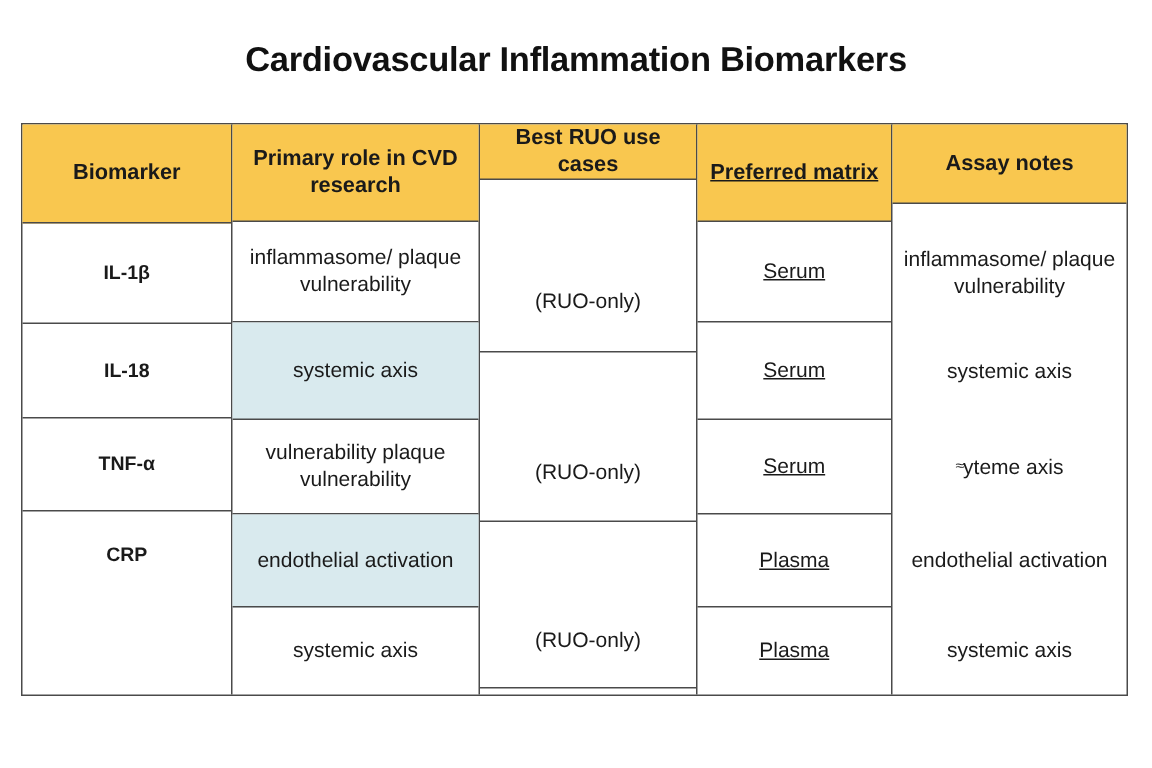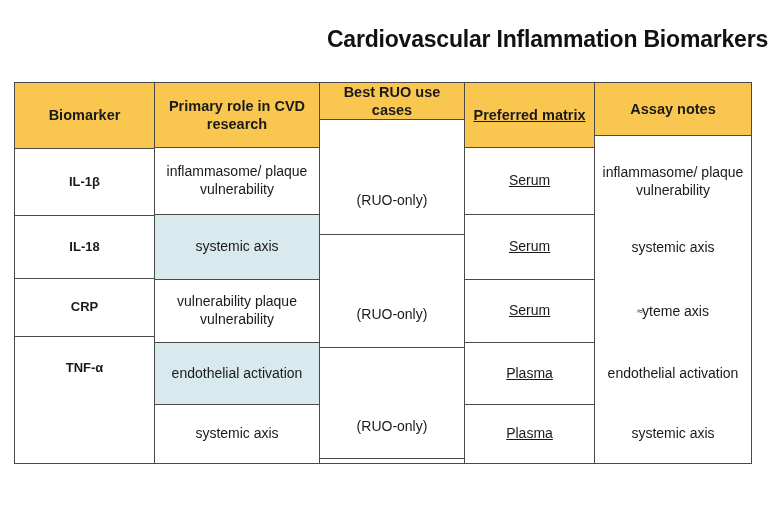--- a/index.html
+++ b/index.html
@@ -18,21 +18,21 @@
     position: relative;
     width: 768px;
     height: 512px;
     box-sizing: border-box;
   }
   .title {
     position: absolute;
     top: 26px;
     left: 0;
     width: 768px;
-    text-align: right;
+    text-align: center;
     font-size: 23px;
     font-weight: bold;
     letter-spacing: -0.2px;
     color: #111111;
   }
   .table-wrap {
     position: absolute;
     left: 14px;
     top: 82px;
     width: 738px;
@@ -153,22 +153,22 @@
 <div class="page">
 
   <div class="title">Cardiovascular Inflammation Biomarkers</div>
 
   <div class="table-wrap">
 
     <div class="col col-biomarker">
       <div class="hcell">Biomarker</div>
       <div class="cell bold r0">IL-1β</div>
       <div class="cell bold r2">IL-18</div>
+      <div class="cell bold r3">TNF-α</div>
       <div class="cell bold r4">CRP</div>
-      <div class="cell bold r3">TNF-α</div>
     </div>
 
     <div class="col col-role">
       <div class="hcell">Primary role in CVD research</div>
       <div class="cell r0">inflammasome/ plaque vulnerability</div>
       <div class="cell r1 hl">systemic axis</div>
       <div class="cell r2">vulnerability plaque vulnerability</div>
       <div class="cell r3 hl">endothelial activation</div>
       <div class="cell r4">systemic axis</div>
     </div>

